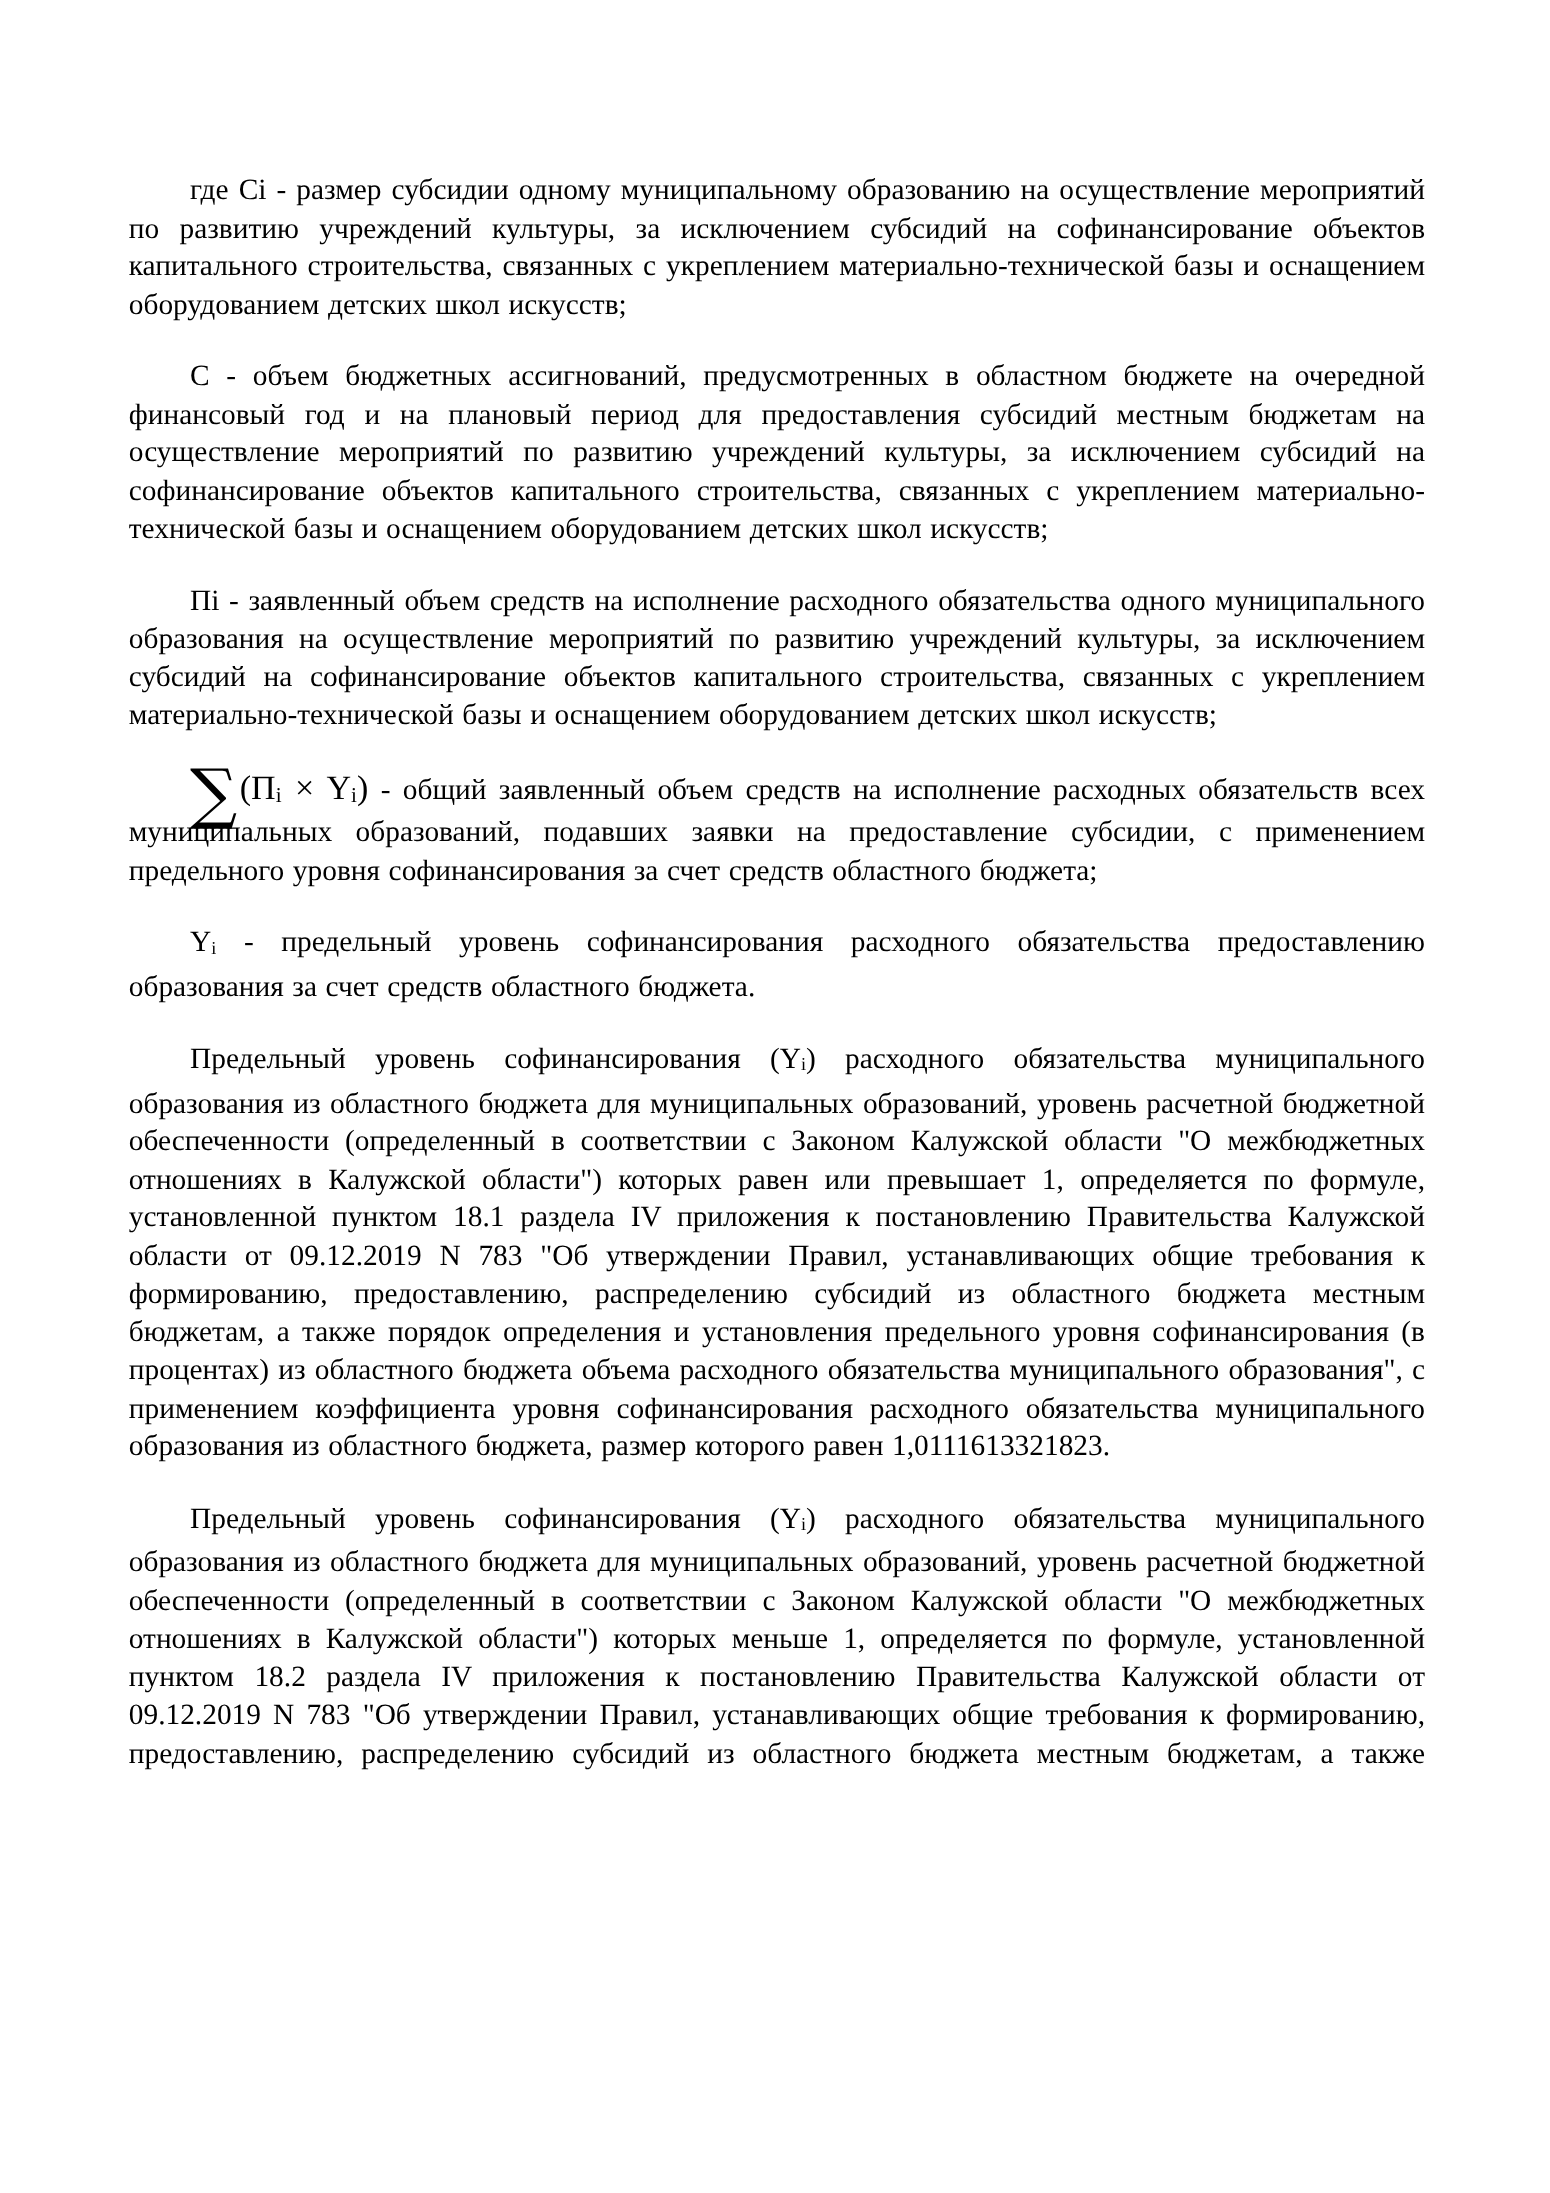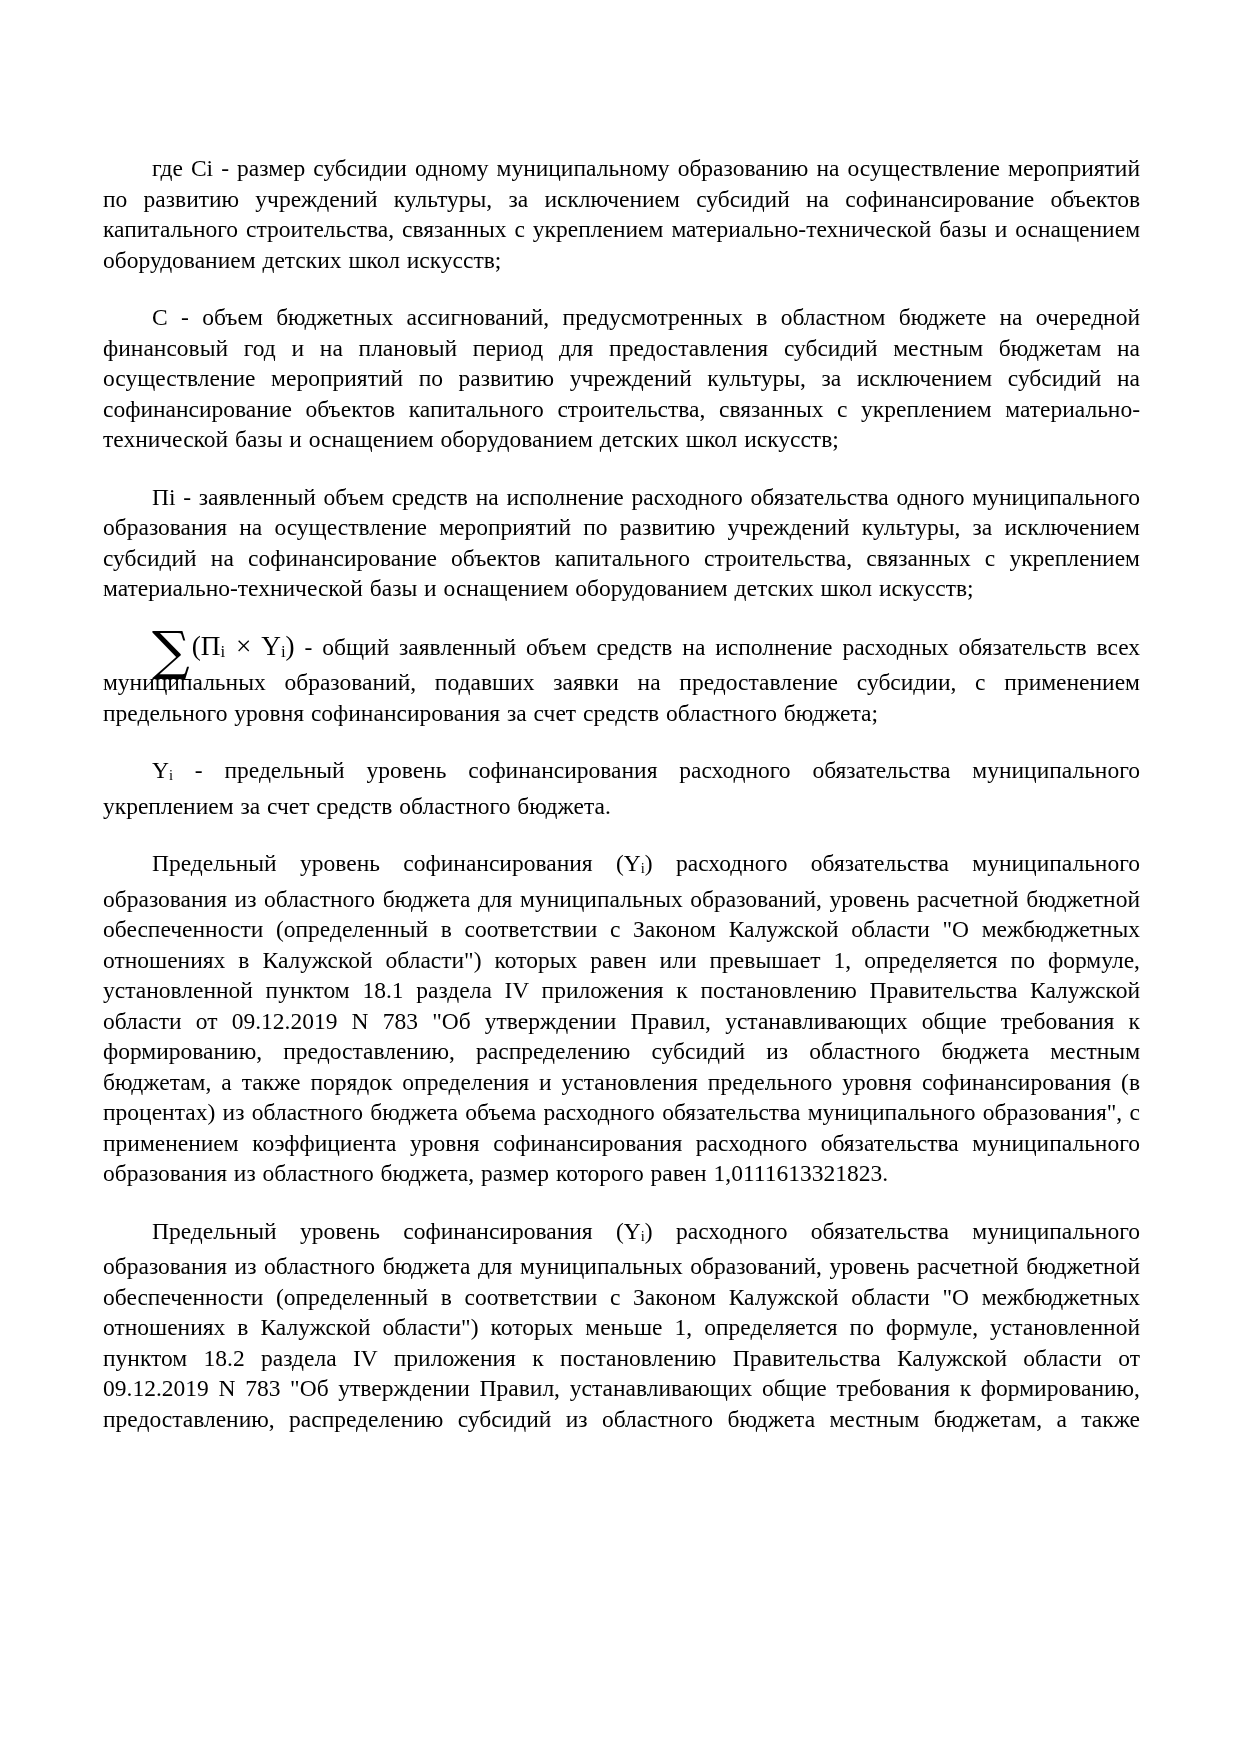--- a/index.html
+++ b/index.html
@@ -10,21 +10,20 @@
     background: #ffffff;
     color: #000000;
     font-family: "Liberation Serif", serif;
   }
   .page {
     width: 1240px;
     height: 1416px;
     padding: 137px 100px 0 103px;
     overflow: hidden;
     background: #ffffff;
-    margin-top: 16px;
   }
   .para {
     margin: 0 0 27px 0;
     font-size: 23.5px;
     line-height: 30.5px;
     text-align: justify;
     text-indent: 49px;
     word-spacing: 1px;
   }
   .sub {
@@ -48,20 +47,20 @@
 <div class="page">
 
   <p class="para">где Сi - размер субсидии одному муниципальному образованию на осуществление мероприятий по развитию учреждений культуры, за исключением субсидий на софинансирование объектов капитального строительства, связанных с укреплением материально-технической базы и оснащением оборудованием детских школ искусств;</p>
 
   <p class="para">С - объем бюджетных ассигнований, предусмотренных в областном бюджете на очередной финансовый год и на плановый период для предоставления субсидий местным бюджетам на осуществление мероприятий по развитию учреждений культуры, за исключением субсидий на софинансирование объектов капитального строительства, связанных с укреплением материально-технической базы и оснащением оборудованием детских школ искусств;</p>
 
   <p class="para">Пi - заявленный объем средств на исполнение расходного обязательства одного муниципального образования на осуществление мероприятий по развитию учреждений культуры, за исключением субсидий на софинансирование объектов капитального строительства, связанных с укреплением материально-технической базы и оснащением оборудованием детских школ искусств;</p>
 
   <p class="para"><span class="sigma">∑</span><span class="formula-body"><span>(П</span><span class="sub">i</span><span> × Y</span><span class="sub">i</span><span>)</span></span><span> - общий заявленный объем средств на исполнение расходных обязательств всех муниципальных образований, подавших заявки на предоставление субсидии, с применением предельного уровня софинансирования за счет средств областного бюджета;</span></p>
 
-  <p class="para"><span>Y</span><span class="sub">i</span><span> - предельный уровень софинансирования расходного обязательства муниципального укреплением за счет средств областного бюджета.</span></p>
+  <p class="para"><span>Y</span><span class="sub">i</span><span> - предельный уровень софинансирования расходного обязательства предоставлению образования за счет средств областного бюджета.</span></p>
 
   <p class="para"><span>Предельный уровень софинансирования (Y</span><span class="sub">i</span><span>) расходного обязательства муниципального образования из областного бюджета для муниципальных образований, уровень расчетной бюджетной обеспеченности (определенный в соответствии с Законом Калужской области "О межбюджетных отношениях в Калужской области") которых равен или превышает 1, определяется по формуле, установленной пунктом 18.1 раздела IV приложения к постановлению Правительства Калужской области от 09.12.2019 N 783 "Об утверждении Правил, устанавливающих общие требования к формированию, предоставлению, распределению субсидий из областного бюджета местным бюджетам, а также порядок определения и установления предельного уровня софинансирования (в процентах) из областного бюджета объема расходного обязательства муниципального образования", с применением коэффициента уровня софинансирования расходного обязательства муниципального образования из областного бюджета, размер которого равен 1,0111613321823.</span></p>
 
   <p class="para"><span>Предельный уровень софинансирования (Y</span><span class="sub">i</span><span>) расходного обязательства муниципального образования из областного бюджета для муниципальных образований, уровень расчетной бюджетной обеспеченности (определенный в соответствии с Законом Калужской области "О межбюджетных отношениях в Калужской области") которых меньше 1, определяется по формуле, установленной пунктом 18.2 раздела IV приложения к постановлению Правительства Калужской области от 09.12.2019 N 783 "Об утверждении Правил, устанавливающих общие требования к формированию, предоставлению, распределению субсидий из областного бюджета местным бюджетам, а также порядок определения и установления предельного уровня софинансирования (в процентах) из областного бюджета объема расходного обязательства муниципального образования", с применением коэффициента уровня софинансирования расходного обязательства муниципального образования из областного бюджета, размер которого равен 0,957313246893875.</span></p>
 
 
 </div>
 
 </body></html>

